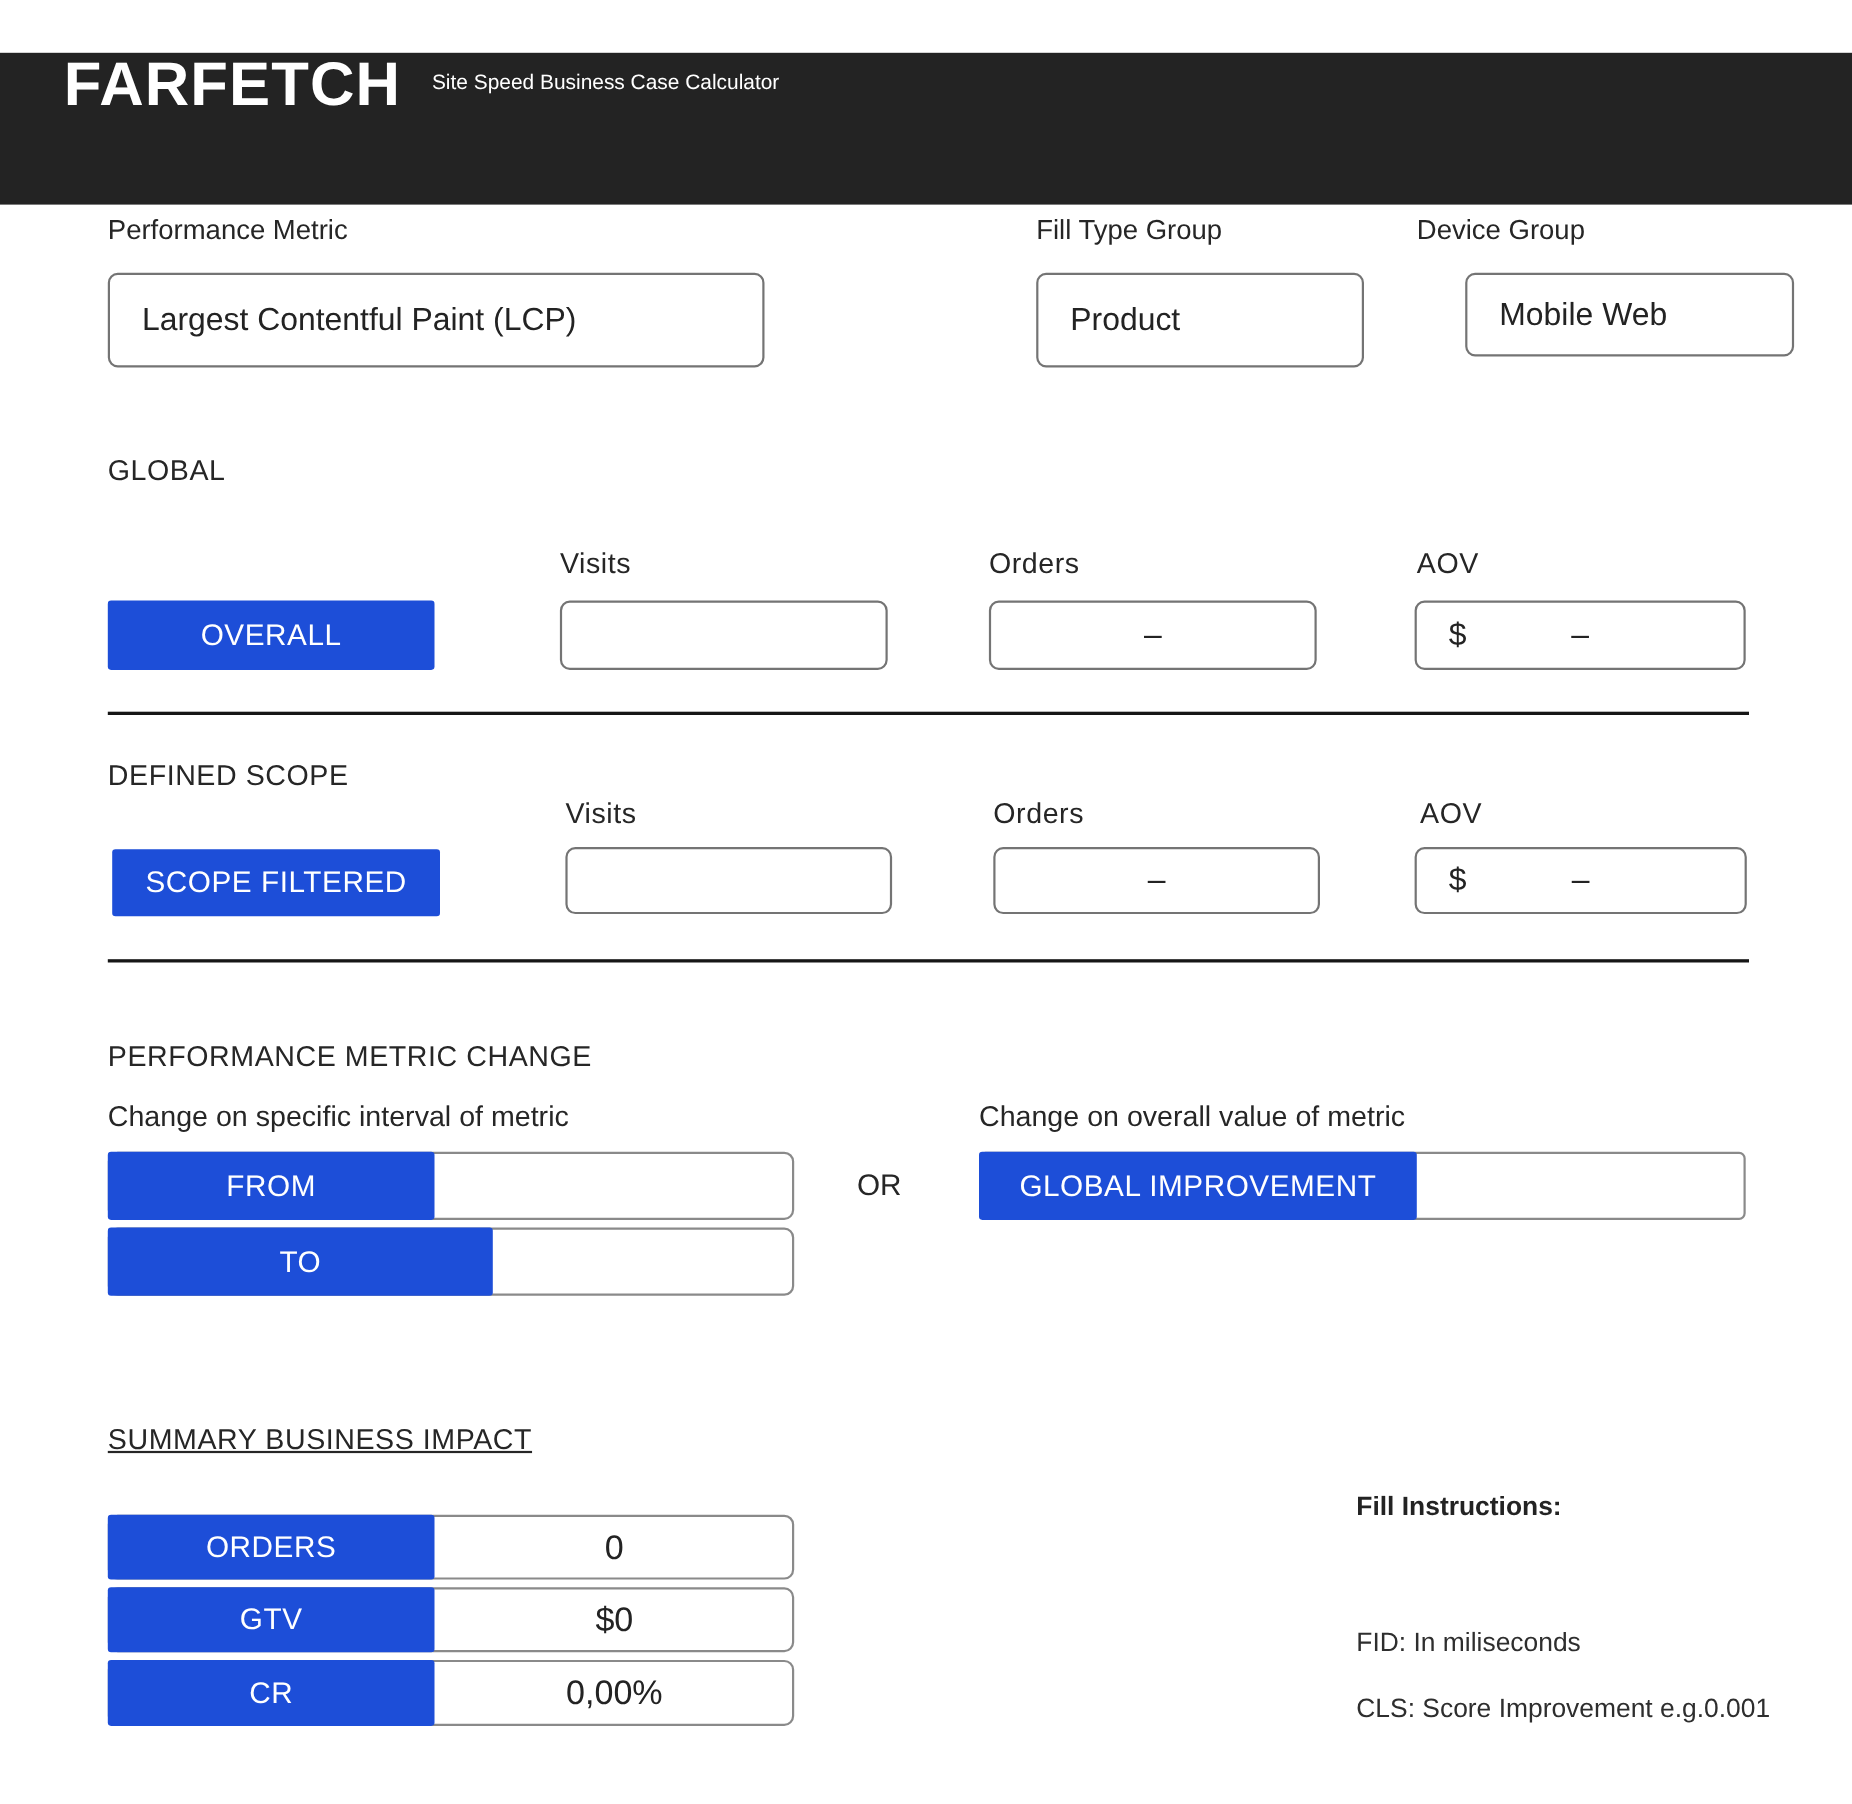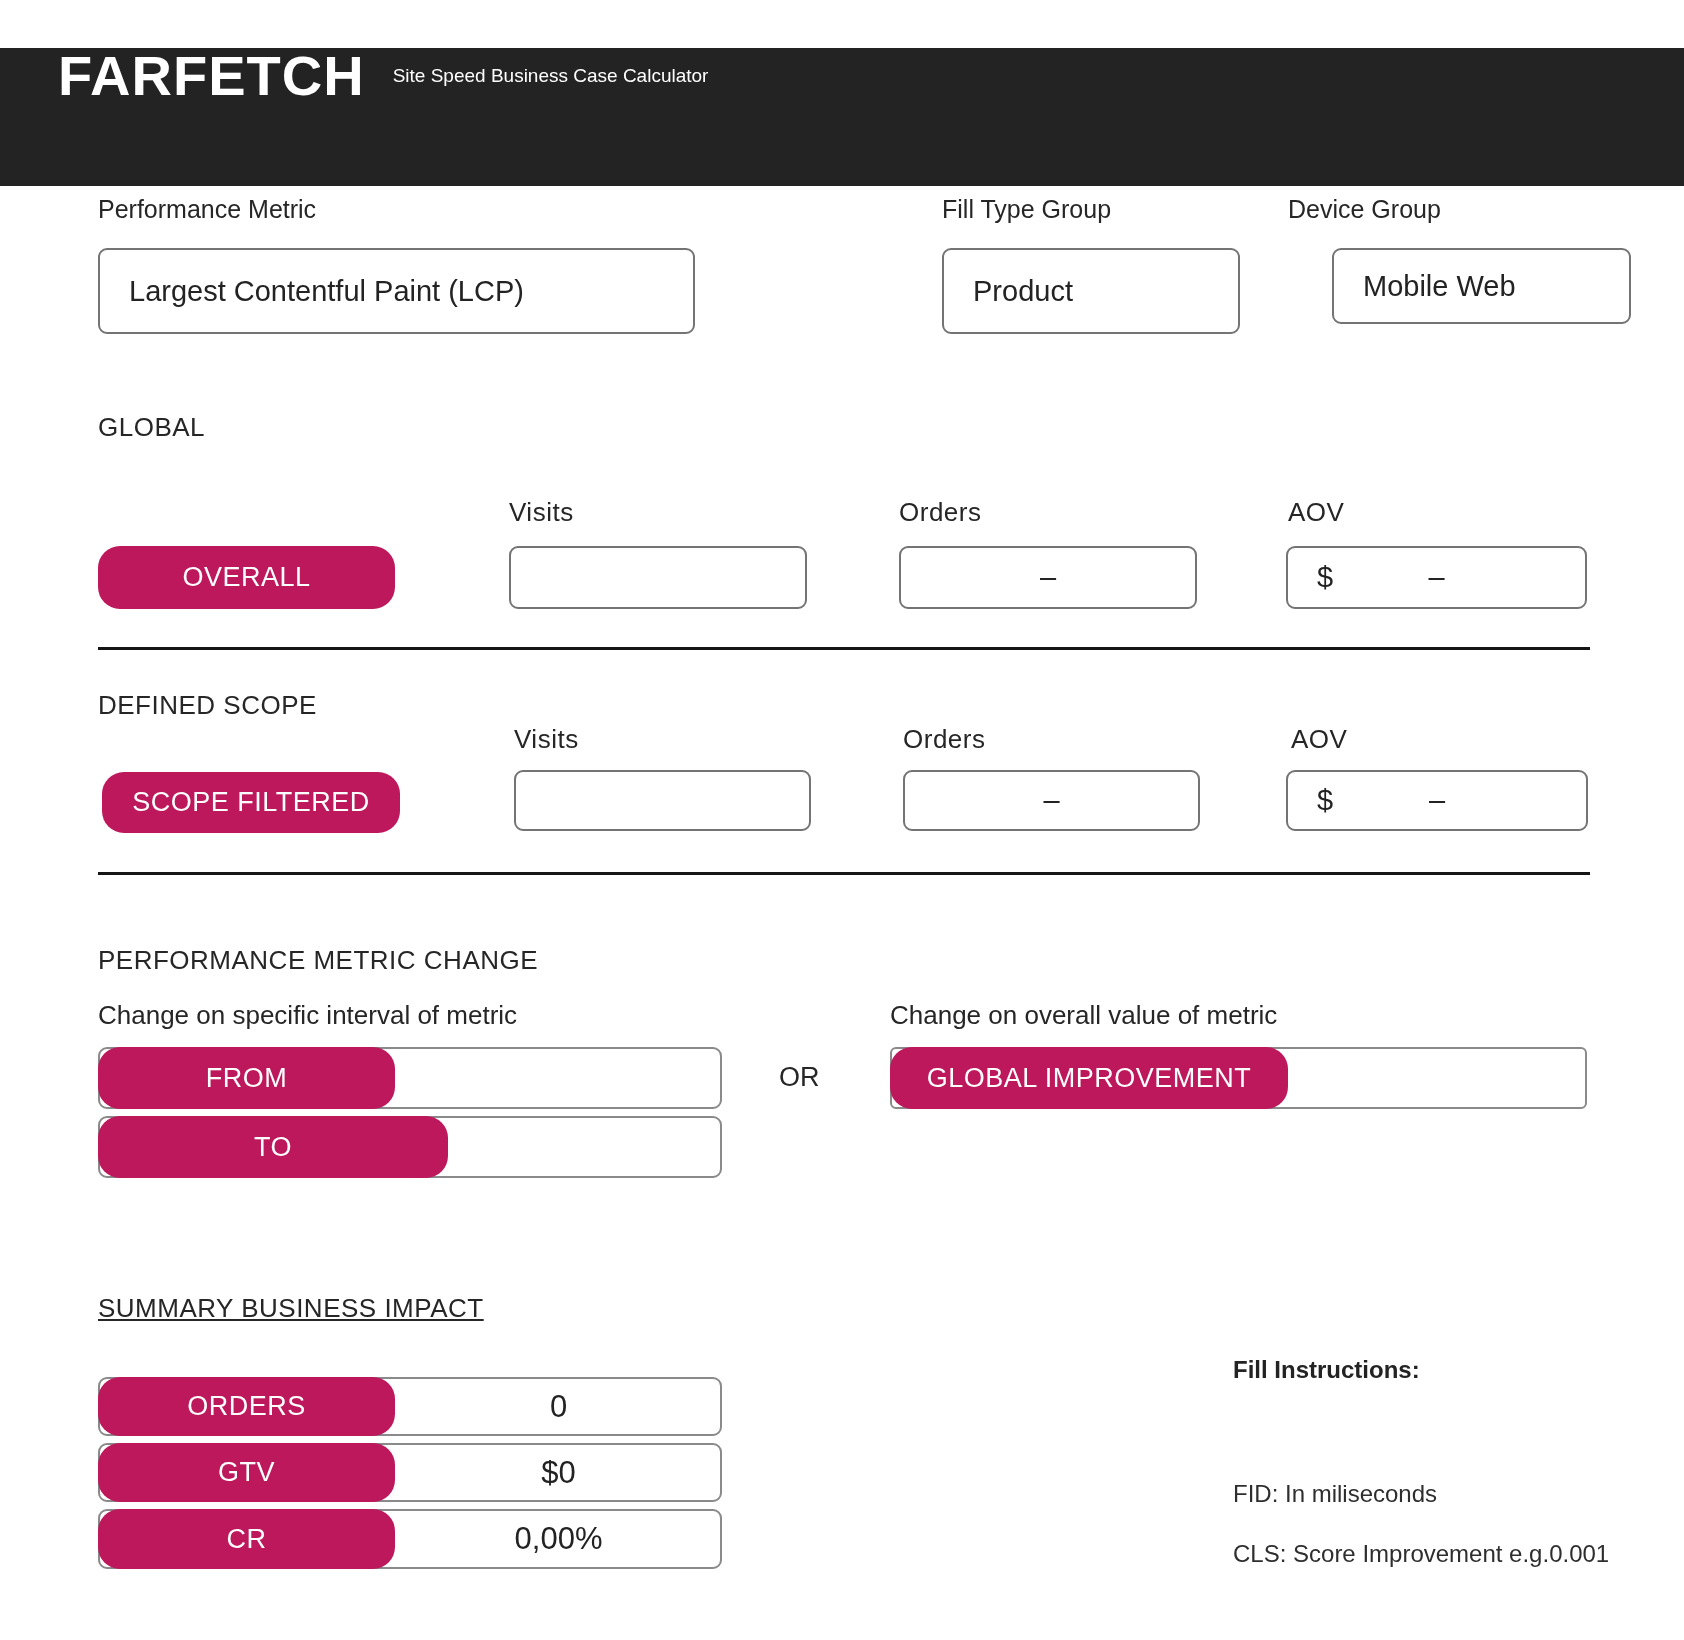--- a/index.html
+++ b/index.html
@@ -17,22 +17,22 @@
   
   .box{
     position:absolute;box-sizing:border-box;background:#ffffff;
     border:2px solid #747474;border-radius:9px;
     display:flex;align-items:center;font-size:29px;color:#232323;
   }
   .box .padded{margin-left:29px;}
   .box .centerval{position:absolute;left:0;right:0;text-align:center;font-size:29px;color:#232323;}
   
   .chip{
-    position:absolute;box-sizing:border-box;background:#be185d;color:#ffffff;
-    border-radius:22px;display:flex;align-items:center;justify-content:center;
+    position:absolute;box-sizing:border-box;background:#1d4ed8;color:#ffffff;
+    border-radius:3px;display:flex;align-items:center;justify-content:center;
     font-size:27px;letter-spacing:0.5px;white-space:nowrap;z-index:2;
   }
   
   .joined{position:absolute;}
   .joined .field{
     position:absolute;left:0;top:0;right:0;bottom:0;box-sizing:border-box;
     background:#ffffff;border:2px solid #8a8a8a;border-radius:9px;z-index:1;
   }
   .joined .chip{left:0;top:0;bottom:0;}
   .joined .outval{

